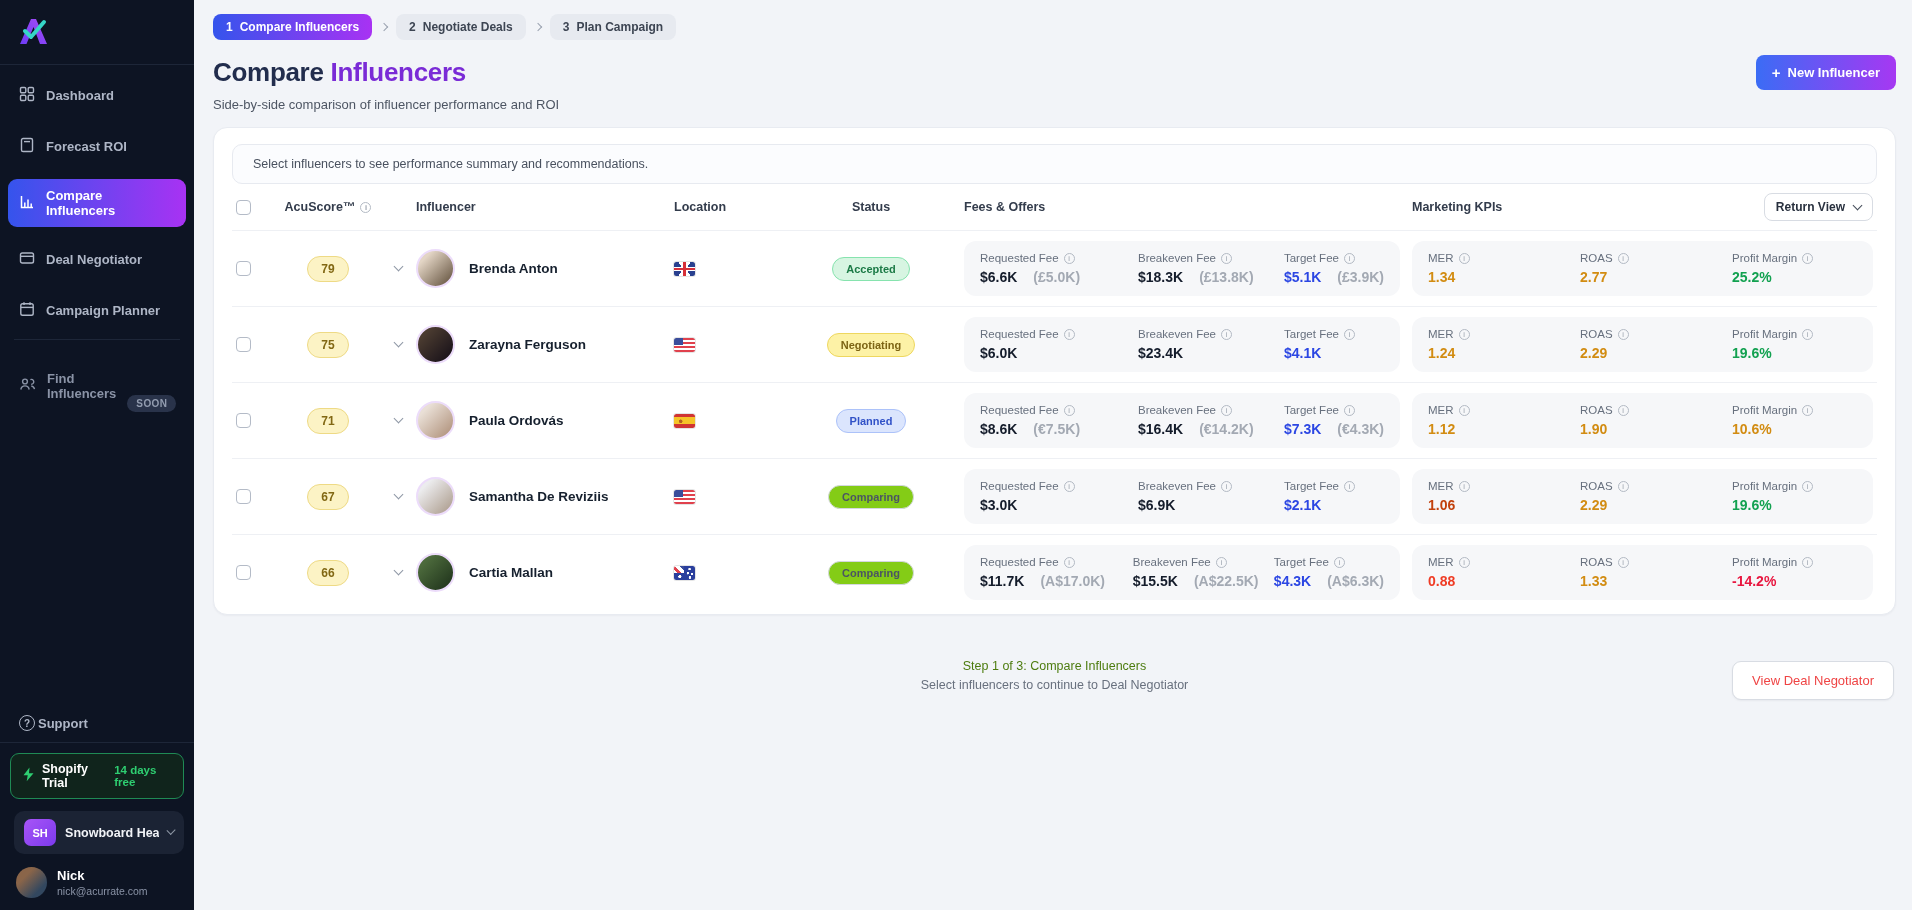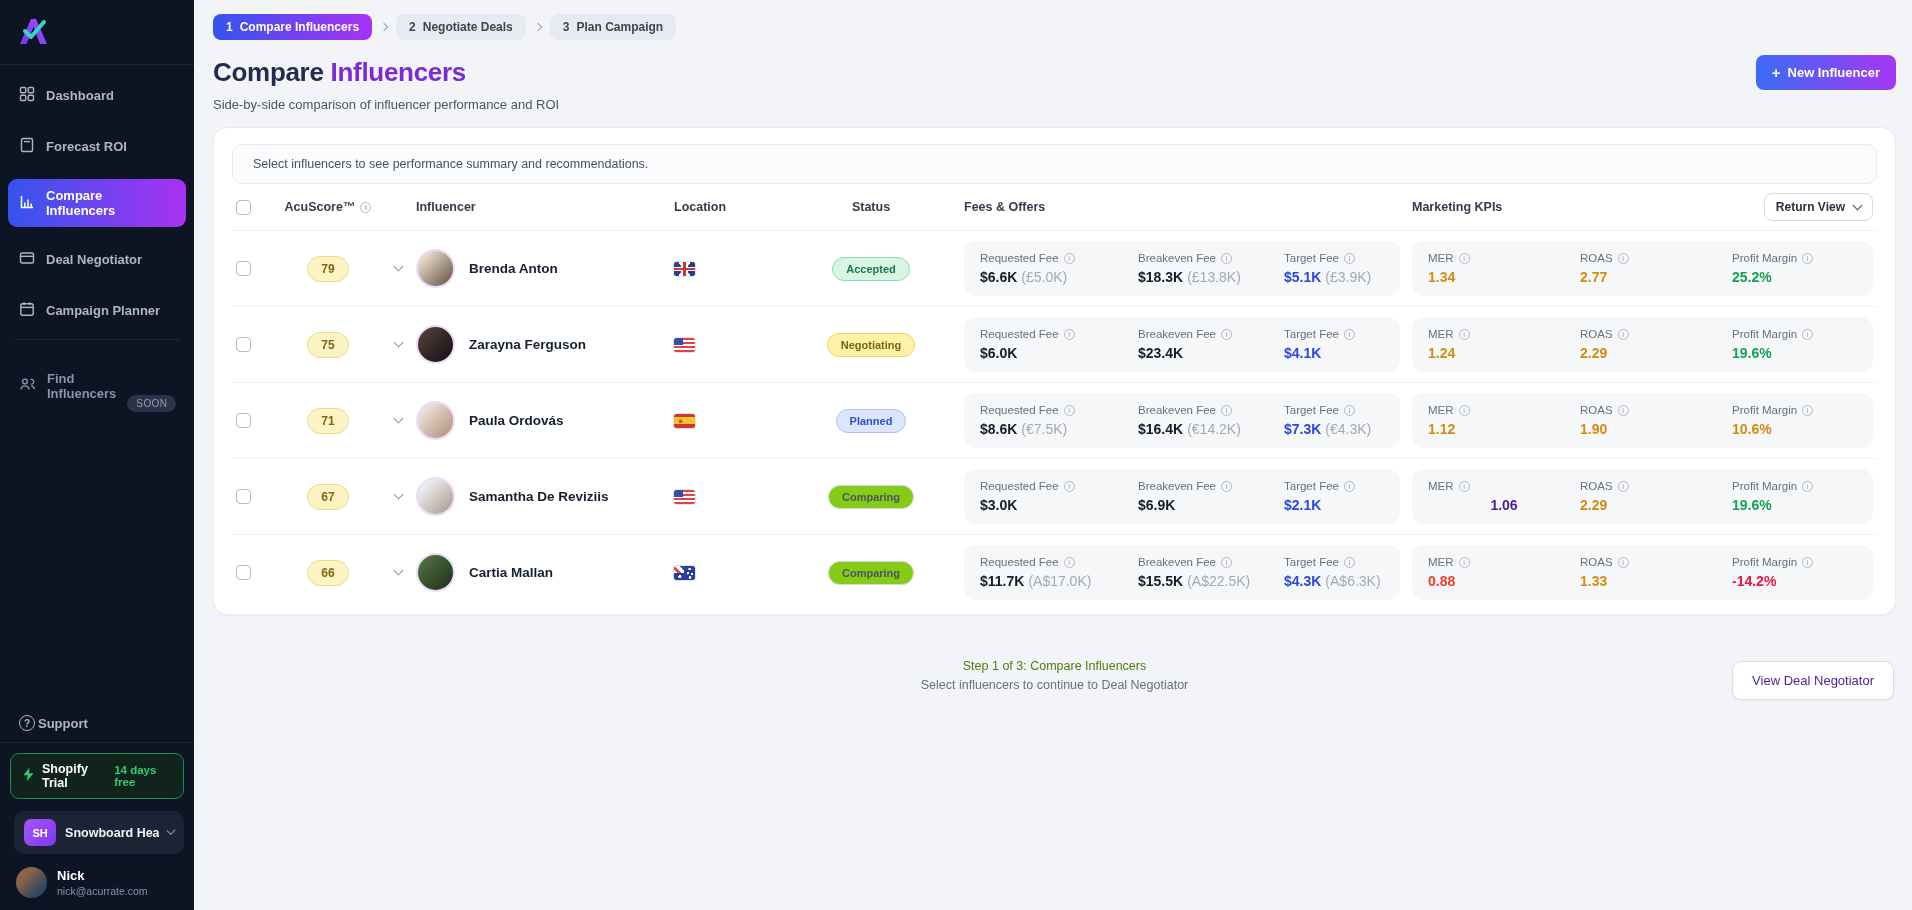--- a/index.html
+++ b/index.html
@@ -11,21 +11,21 @@
   
   .sidebar { width:194px; height:100%; background:#0d1423; display:flex; flex-direction:column; flex-shrink:0; }
   .logo-wrap { padding:14px 0 12px 16px; }
   .side-divider { height:1px; background:#1d2638; margin:0 0; }
   .side-divider.inset { margin:10px 14px; }
   .nav { padding:12px 8px 0 8px; display:flex; flex-direction:column; gap:14px; }
   .nav-item { display:flex; align-items:center; gap:11px; padding:9px 11px; border-radius:9px; color:#aeb6c6; font-size:13px; font-weight:600; cursor:pointer; }
   .nav-item svg { flex-shrink:0; }
   .nav-item.active { background:linear-gradient(90deg,#3554ec,#a832f3); color:#ffffff; }
   .nav-item.muted { color:#8a93a6; }
-  .soon-badge { margin-left:auto; background:#29334a; color:#939db0; font-size:10px; font-weight:400; padding:3px 9px; border-radius:999px; letter-spacing:.4px;margin-top:36px; }
+  .soon-badge { margin-left:auto; background:#29334a; color:#939db0; font-size:10px; font-weight:700; padding:3px 9px; border-radius:999px; letter-spacing:.4px;margin-top:36px; }
   .side-bottom { margin-top:auto; padding-bottom:10px; }
   .support-row { display:flex; align-items:center; gap:3px; padding:11px 19px; color:#aeb6c6; font-size:13px; font-weight:600; cursor:pointer; }
   .q-icon { width:16px; height:16px; border:1.5px solid #aeb6c6; border-radius:50%; display:flex; align-items:center; justify-content:center; font-size:10px; font-weight:700; }
   .q-icon::after { content:"?"; }
   .trial-pill { margin:10px 10px 0 10px; border:1px solid #1f8a55; background:#10241c; border-radius:9px; padding:8px 11px; display:flex; align-items:center; gap:7px; cursor:pointer; }
   .trial-label { color:#ffffff; font-size:12.5px; font-weight:700; }
   .trial-days { margin-left:auto; color:#2ece71; font-size:11.5px; font-weight:700; }
   .workspace-box { margin:12px 10px 0 14px; background:#1b2334; border-radius:10px; padding:8px 10px; display:flex; align-items:center; gap:9px; cursor:pointer; }
   .ws-avatar { width:36px; height:27px; border-radius:7px; background:linear-gradient(135deg,#a855f7,#7c3aed); color:#fff; font-size:11px; font-weight:700; display:flex; align-items:center; justify-content:center; }
   .ws-name { color:#f1f3f7; font-size:12.5px; font-weight:700; white-space:nowrap; overflow:hidden; max-width:96px; }
@@ -105,31 +105,31 @@
   .tone-gray   { background:#84cc16; border-color:#d4d8df; color:#4b5563; }
 
   .panel { background:#f6f7f9; border-radius:12px; padding:11px 16px; display:flex; width:100%; }
   .metric { display:flex; flex-direction:column; gap:5px; }
   .fees .metric:nth-child(1){ width:158px; } .fees .metric:nth-child(2){ width:146px; } .fees .metric:nth-child(3){ flex:1; }
   .kpis .metric:nth-child(1){ width:152px; } .kpis .metric:nth-child(2){ width:152px; } .kpis .metric:nth-child(3){ flex:1; }
   .m-label { font-size:11.5px; color:#67707e; display:flex; align-items:center; gap:5px; }
   .info-icon { width:11px; height:11px; border:1px solid #b3bac4; border-radius:50%; display:inline-flex; align-items:center; justify-content:center; font-size:7.5px; color:#9aa1ac; font-style:normal; }
   .info-icon::after { content:"i"; }
   .m-value { font-size:14px; font-weight:700; color:#141c2b; }
-  .m-value .alt { color:#a3a9b3; font-weight:400; margin-left:4px; }
+  .m-value .alt { color:#a3a9b3; font-weight:700; margin-left:16px; }
   .m-value.target { color:#2b46e3; }
 
   .view-select { background:#fff; border:1px solid #d8dce3; border-radius:8px; padding:6px 11px; display:flex; align-items:center; gap:9px; font-size:12px; font-weight:700; color:#28303e; cursor:pointer; }
 
   
   .footer { position:relative; margin-top:42px; height:70px; }
   .footer-text { text-align:center; font-size:12.5px; line-height:1.55; }
   .footer-text .l1 { color:#4d7c0f; }
   .footer-text .l2 { color:#68707e; }
-  .deal-btn { position:absolute; right:2px; top:4px; background:#fff; border:1px solid #d8dce3; border-radius:9px; padding:11px 19px; font-size:13px; font-weight:500; color:#4c1d95; cursor:pointer; font-family:inherit; box-shadow:0 1px 2px rgba(16,24,40,.05); }
+  .deal-btn { position:absolute; right:2px; top:4px; background:#fff; border:1px solid #d8dce3; border-radius:9px; padding:11px 19px; font-size:13px; font-weight:500; color:#ef4444; cursor:pointer; font-family:inherit; box-shadow:0 1px 2px rgba(16,24,40,.05); }
 </style>
 </head>
 <body>
 
 <div class="app">
 
   <aside class="sidebar">
     <div class="logo-wrap">
       <svg width="34" height="34" viewBox="0 0 34 34">
         <defs>
@@ -568,21 +568,21 @@
       </div>
     </div>
 
     <div class="c-kpis">
       <div class="panel kpis">
         <div class="metric">
           <span class="m-label">
                     <span>MER</span>
                     <i class="info-icon"></i>
                   </span>
-          <span class="m-value" style="color: #4c1d95; text-align: center;">1.06</span>
+          <span class="m-value" style="color: #c2410c;">1.06</span>
         </div>
         <div class="metric">
           <span class="m-label">
                     <span>ROAS</span>
                     <i class="info-icon"></i>
                   </span>
           <span class="m-value" style="color: rgb(210, 140, 18);">2.29</span>
         </div>
         <div class="metric">
           <span class="m-label">

